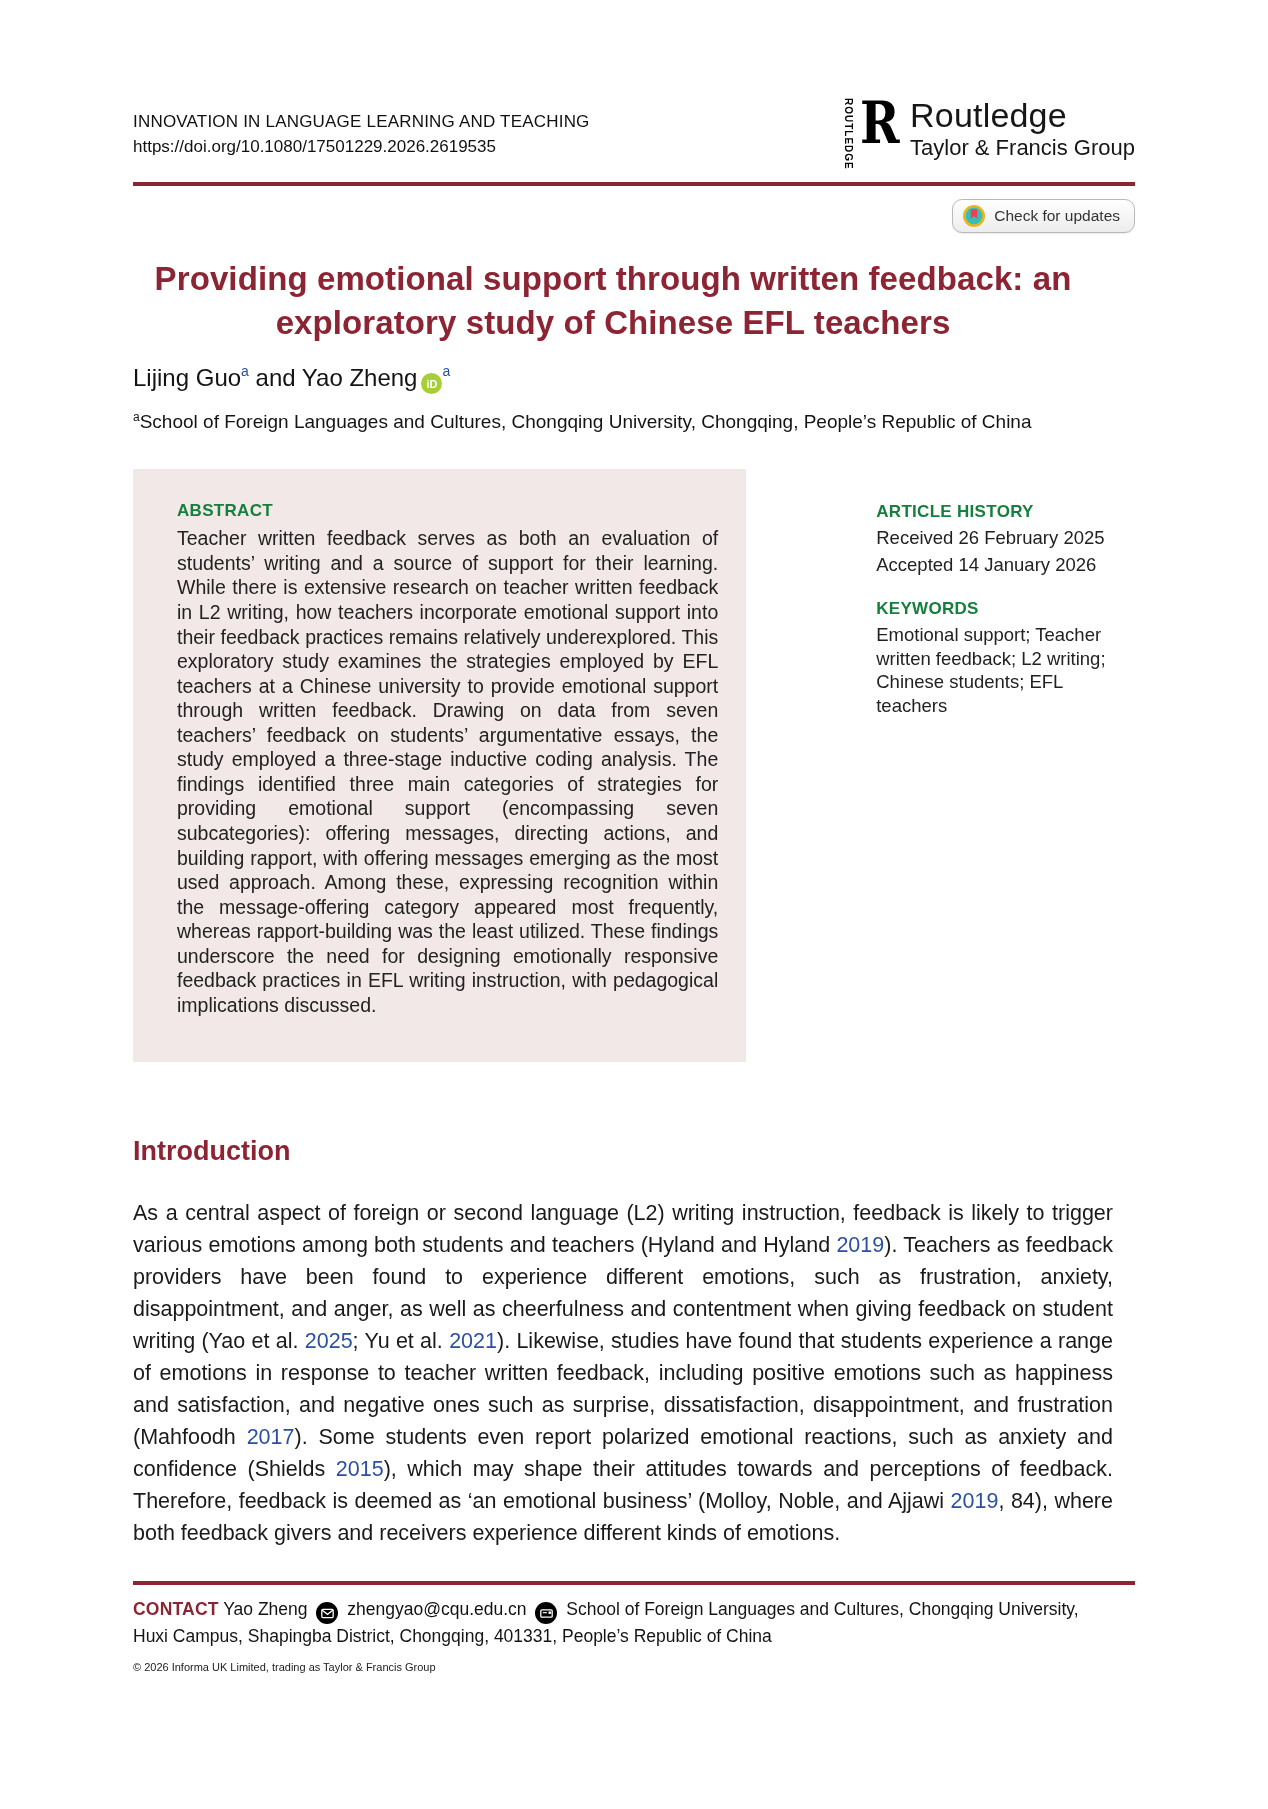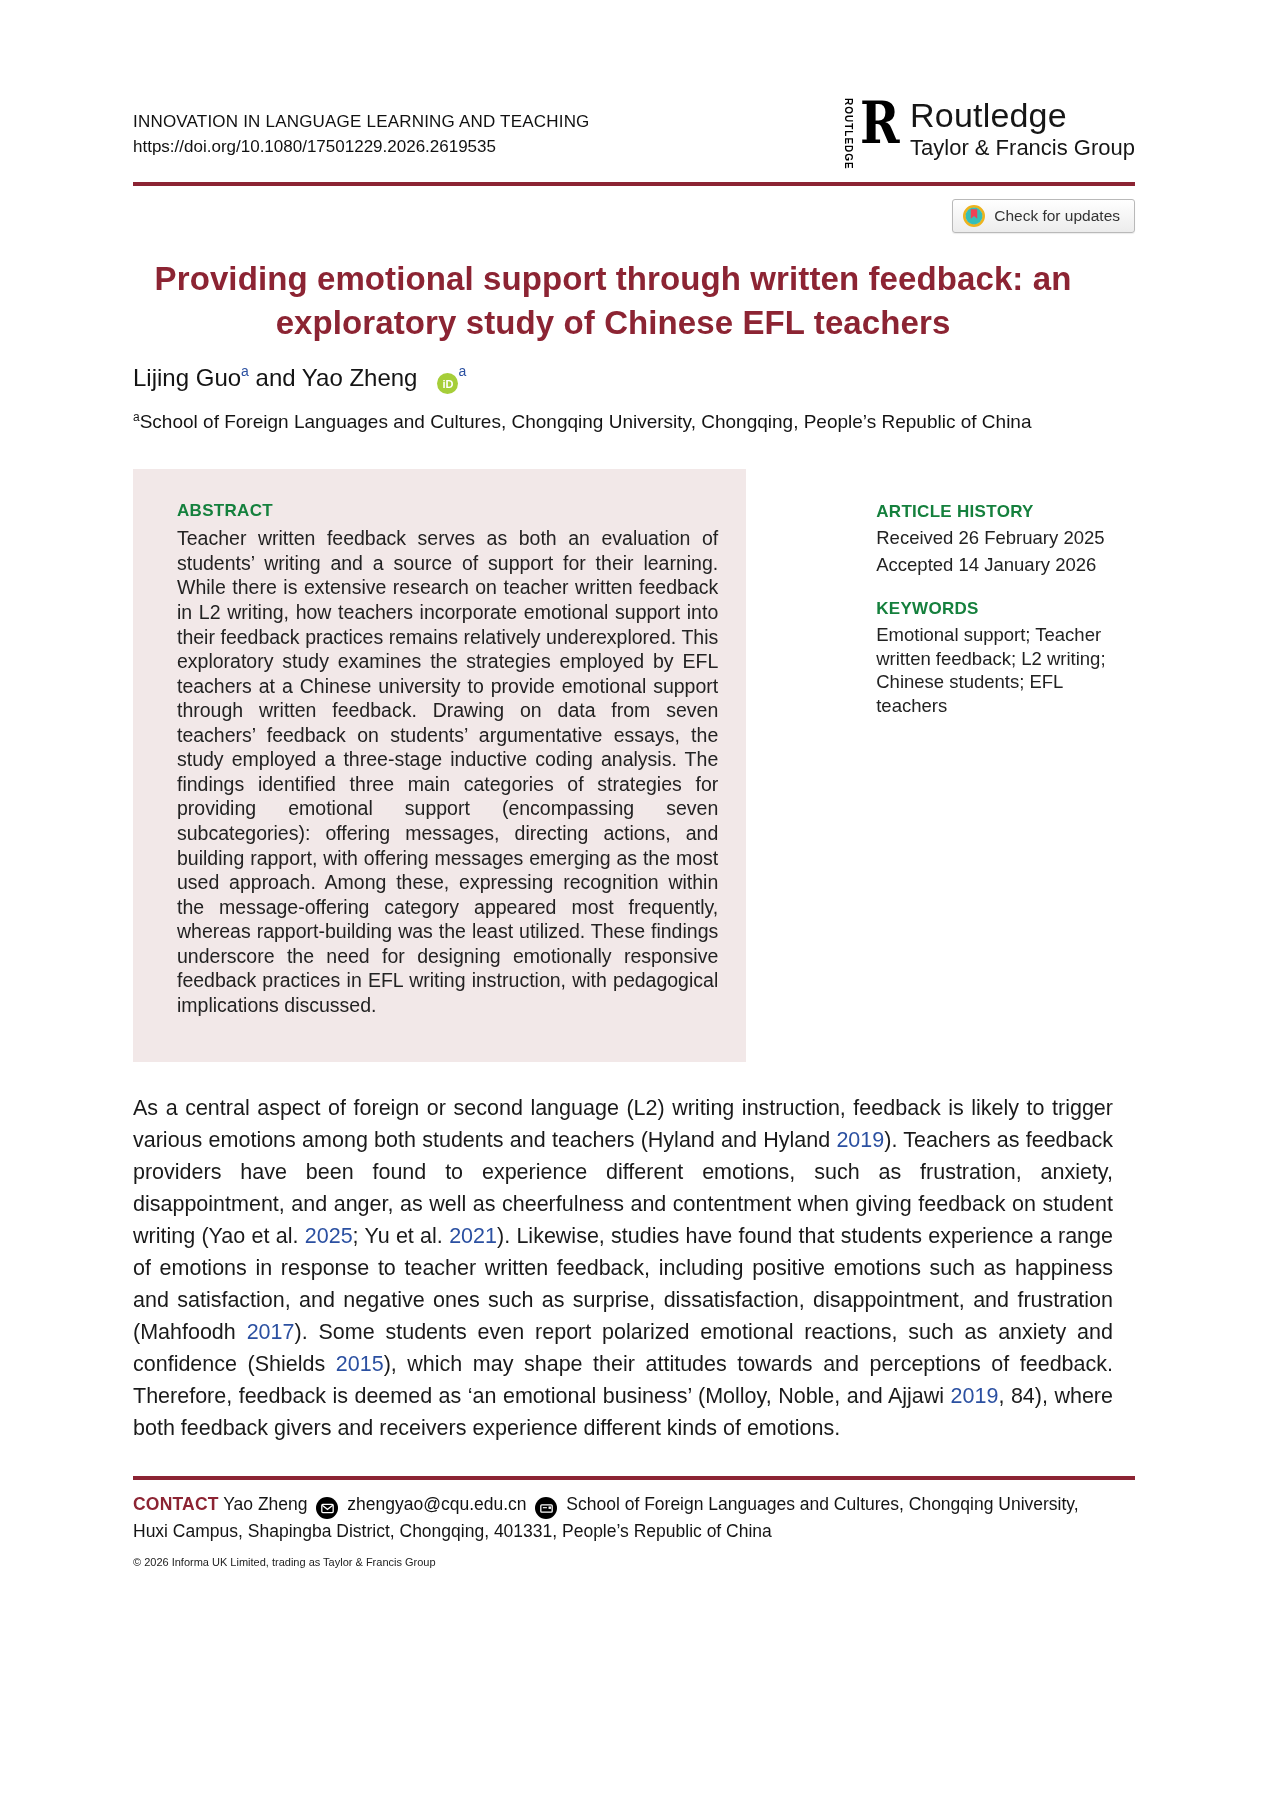--- a/index.html
+++ b/index.html
@@ -32,40 +32,40 @@
     margin-right: -8px;
   }
   .logo-text { margin-left: 4px; }
   .logo-name { font-size: 34px; color: #161616; letter-spacing: 0.2px; line-height: 1.0; margin-top: 2px;}
   .logo-tagline { font-size: 22px; color: #161616; margin-top: 3px; }
   .header-rule { height: 4px; background: #8C2433; margin-top: 20px; }
   
   .badge-row { display: flex; justify-content: flex-end; margin-top: 13px; }
   .check-badge {
     display: inline-flex; align-items: center; gap: 9px;
-    border: 1px solid #b9b9b9; border-radius: 3px;
+    border: 1px solid #b9b9b9; border-radius: 10px;
     background: linear-gradient(#ffffff, #ececec);
     padding: 5px 14px 5px 10px;
     font-size: 15.5px; color: #333; cursor: pointer;
     box-shadow: 0 1px 1px rgba(0,0,0,0.08);
   }
   
   .article-title {
     margin-top: 24px; max-width: 960px;
     font-size: 33px; font-weight: bold; color: #8C2433; line-height: 1.33;
     letter-spacing: 0.1px;
     text-align: center;
   }
   .authors-line { margin-top: 18px; font-size: 24px; color: #141414; }
   .author-sup { color: #2B50A1; font-size: 14px; vertical-align: 10px; }
   .orcid-badge {
     display: inline-flex; align-items: center; justify-content: center;
     width: 21px; height: 21px; border-radius: 50%;
     background: #A6CE39; color: #fff; font-size: 11px; font-weight: bold;
-    vertical-align: -2px; margin-left: 20px; cursor: pointer;
+    vertical-align: -2px; margin-left: 4px; cursor: pointer;
   }
   .affiliation-line { margin-top: 16px; font-size: 19px; color: #141414; }
   .affil-sup { font-size: 12px; vertical-align: 7px; }
   
   .abstract-section { display: flex; margin-top: 36px; }
   .abstract-box {
     width: 620px; background: #F2E8E8;
     padding: 32px 28px 44px 44px;
   }
   .abstract-label, .sidebar-label {
@@ -157,20 +157,21 @@
         <div class="sidebar-text">Received 26 February 2025</div>
         <div class="sidebar-text">Accepted 14 January 2026</div>
       </div>
       <div class="sidebar-group">
         <div class="sidebar-label">KEYWORDS</div>
         <div class="sidebar-text">Emotional support; Teacher written feedback; L2 writing; Chinese students; EFL teachers</div>
       </div>
     </div>
   </div>
 
+  <h2 class="section-heading">Introduction</h2>
   <p class="body-paragraph"><span>As a central aspect of foreign or second language (L2) writing instruction, feedback is likely to trigger various emotions among both students and teachers (Hyland and Hyland </span><span class="cite">2019</span><span>). Teachers as feedback providers have been found to experience different emotions, such as frustration, anxiety, disappointment, and anger, as well as cheerfulness and contentment when giving feedback on student writing (Yao et al. </span><span class="cite">2025</span><span>; Yu et al. </span><span class="cite">2021</span><span>). Likewise, studies have found that students experience a range of emotions in response to teacher written feedback, including positive emotions such as happiness and satisfaction, and negative ones such as surprise, dissatisfaction, disappointment, and frustration (Mahfoodh </span><span class="cite">2017</span><span>). Some students even report polarized emotional reactions, such as anxiety and confidence (Shields </span><span class="cite">2015</span><span>), which may shape their attitudes towards and perceptions of feedback. Therefore, feedback is deemed as ‘an emotional business’ (Molloy, Noble, and Ajjawi </span><span class="cite">2019</span><span>, 84), where both feedback givers and receivers experience different kinds of emotions.</span></p>
 
   <div class="footer-rule"></div>
   <div class="contact-line">
     <span class="contact-label">CONTACT</span>
     <span>Yao Zheng</span>
     <span class="footer-icon">
       <svg width="13" height="13" viewBox="0 0 16 16">
         <rect x="1" y="3" width="14" height="10" rx="1.2" fill="none" stroke="#fff" stroke-width="1.6"></rect>
         <path d="M1.5 4 L8 9 L14.5 4" fill="none" stroke="#fff" stroke-width="1.6"></path>

